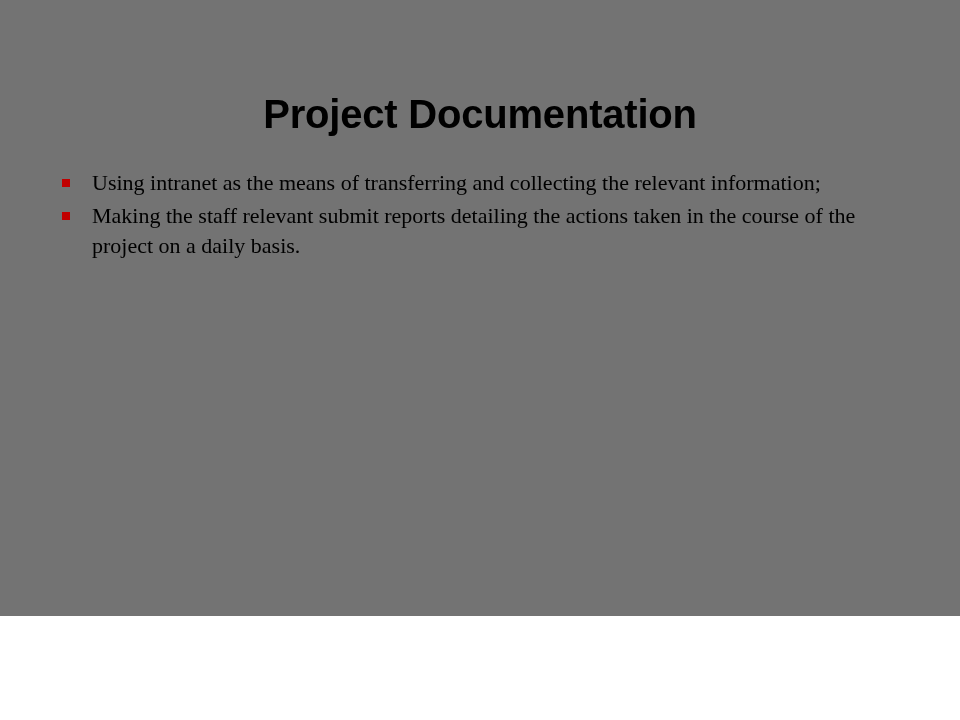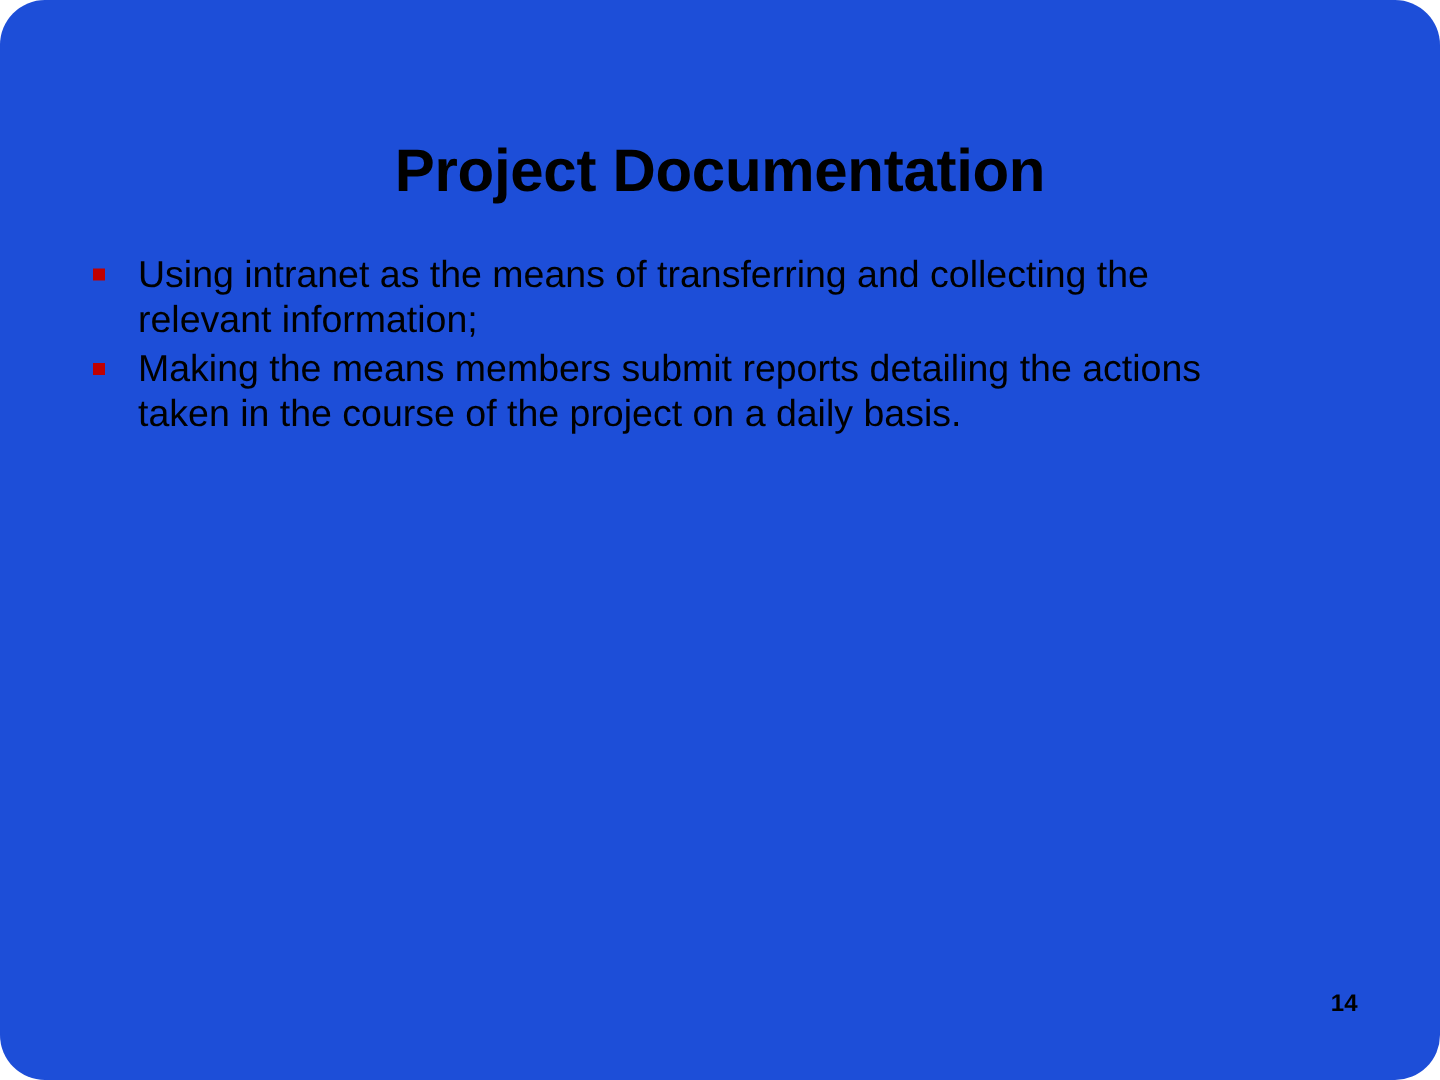--- a/index.html
+++ b/index.html
@@ -9,24 +9,23 @@
     background: #ffffff;
   }
   body {
     font-family: "Liberation Sans", sans-serif;
     -webkit-font-smoothing: antialiased;
   }
 
   #slide {
     position: relative;
     width: 960px;
-    height: 720px;
-    background: #1d4ed8;
+    height: 616px;
+    background: #737373;
     overflow: hidden;
-    border-radius: 30px;
   }
 
   
   #slide-title {
     position: absolute;
     left: 60px;
     top: 64px;
     width: 840px;
     text-align: center;
     font-size: 40px;
@@ -45,24 +44,25 @@
     width: 800px;
     margin: 0;
     padding: 0;
     list-style: none;
   }
 
   .bullet-item {
     position: relative;
     padding-left: 36px;
     margin: 0 0 3px 0;
-    font-size: 25px;
+    font-size: 22px;
     line-height: 30px;
     color: #000000;
     text-align: left;
+    font-family: Liberation Serif, serif;
   }
 
   .bullet-marker {
     position: absolute;
     left: 6px;
     top: 11px;
     width: 8px;
     height: 8px;
     background: #C00000;
     display: block;
@@ -94,20 +94,20 @@
   <ul id="body-list">
 
     <li class="bullet-item">
       <span class="bullet-marker"></span>
       <span class="bullet-text">Using intranet as the means of transferring and collecting the relevant information;</span>
     </li>
 
 
     <li class="bullet-item">
       <span class="bullet-marker"></span>
-      <span class="bullet-text">Making the means members submit reports detailing the actions taken in the course of the project on a daily basis.</span>
+      <span class="bullet-text">Making the staff relevant submit reports detailing the actions taken in the course of the project on a daily basis.</span>
     </li>
 
   </ul>
 
   <div id="page-number">14</div>
 
 </div>
 
 </body></html>

